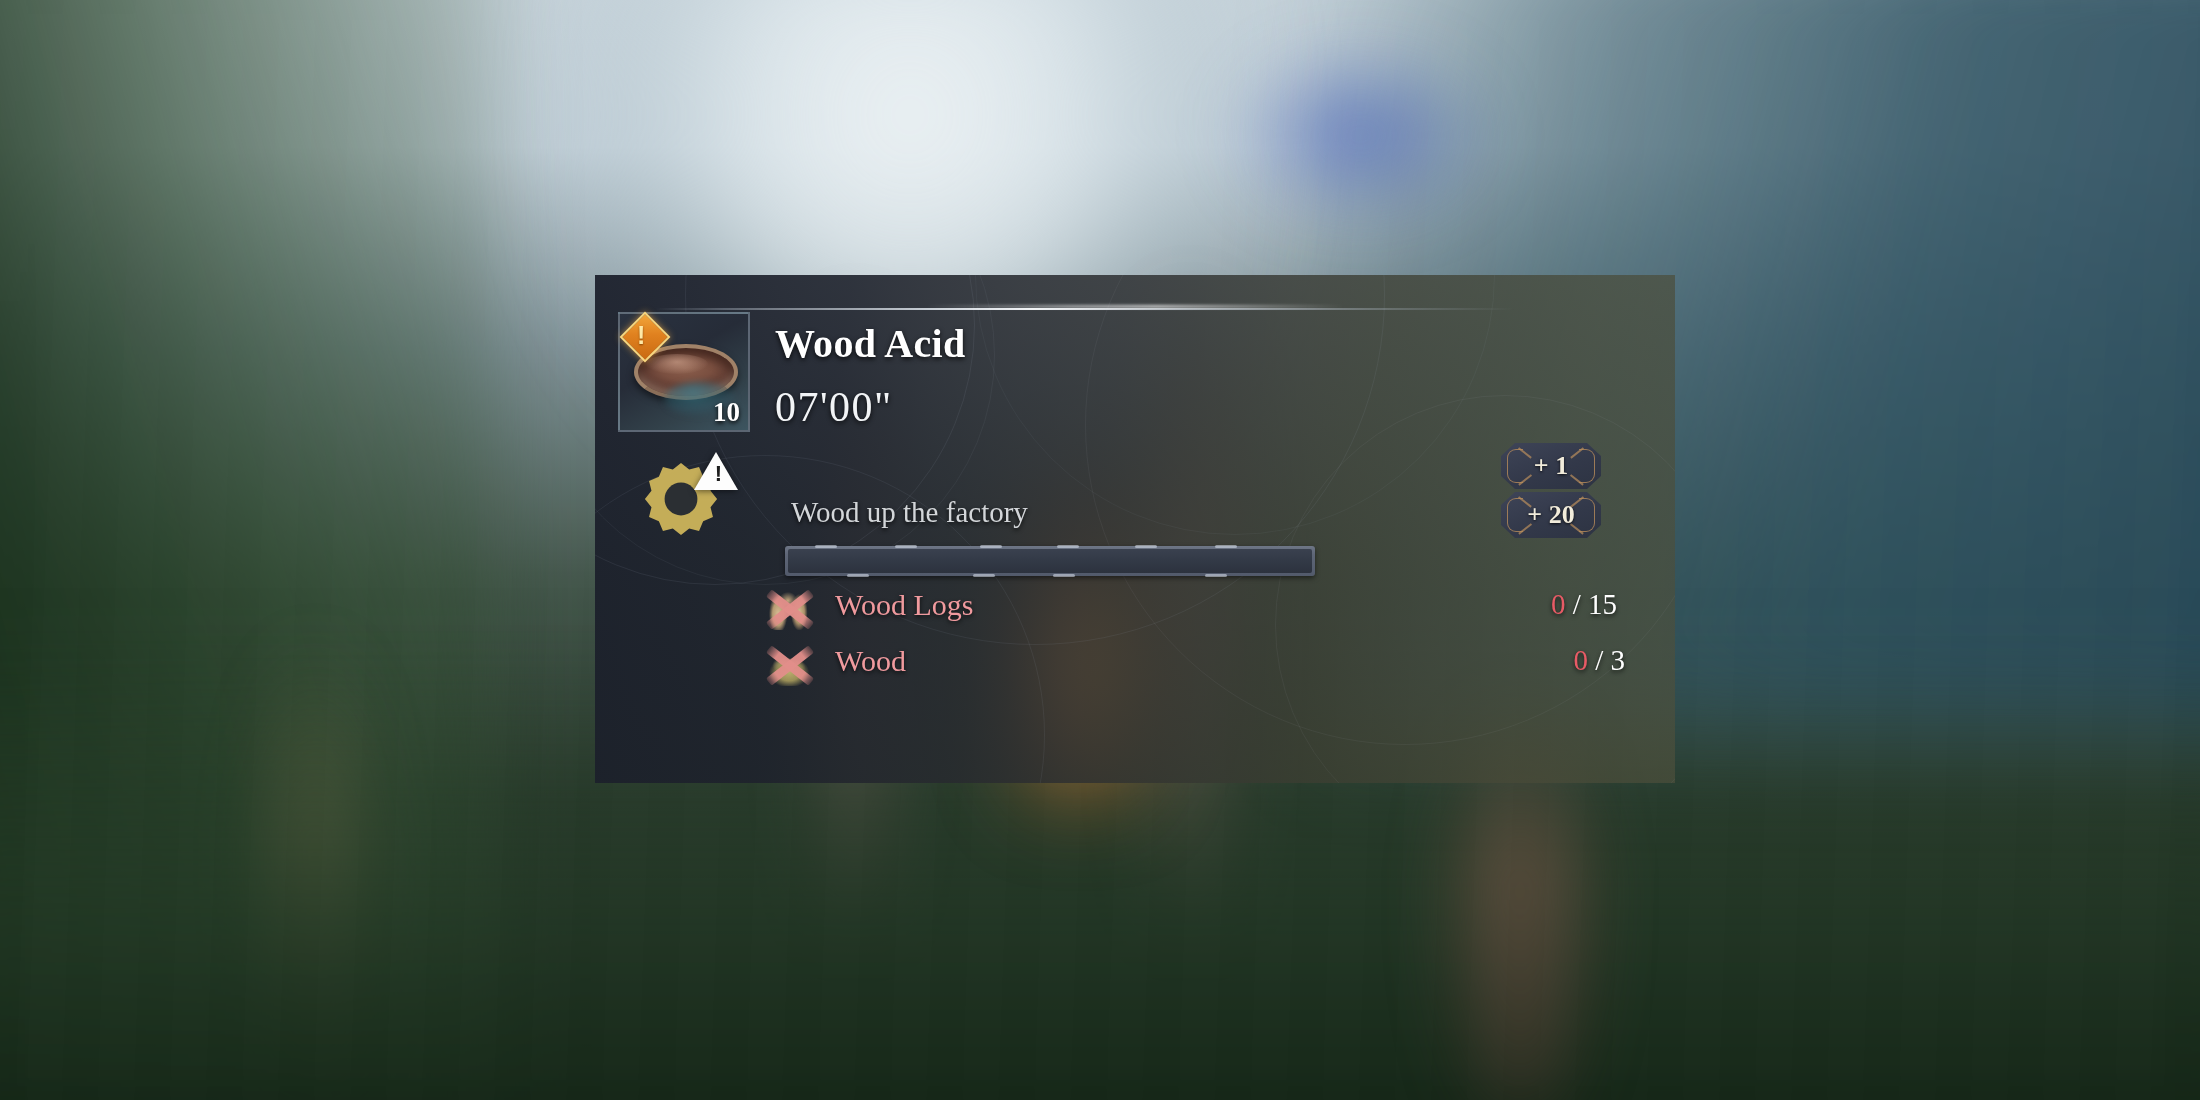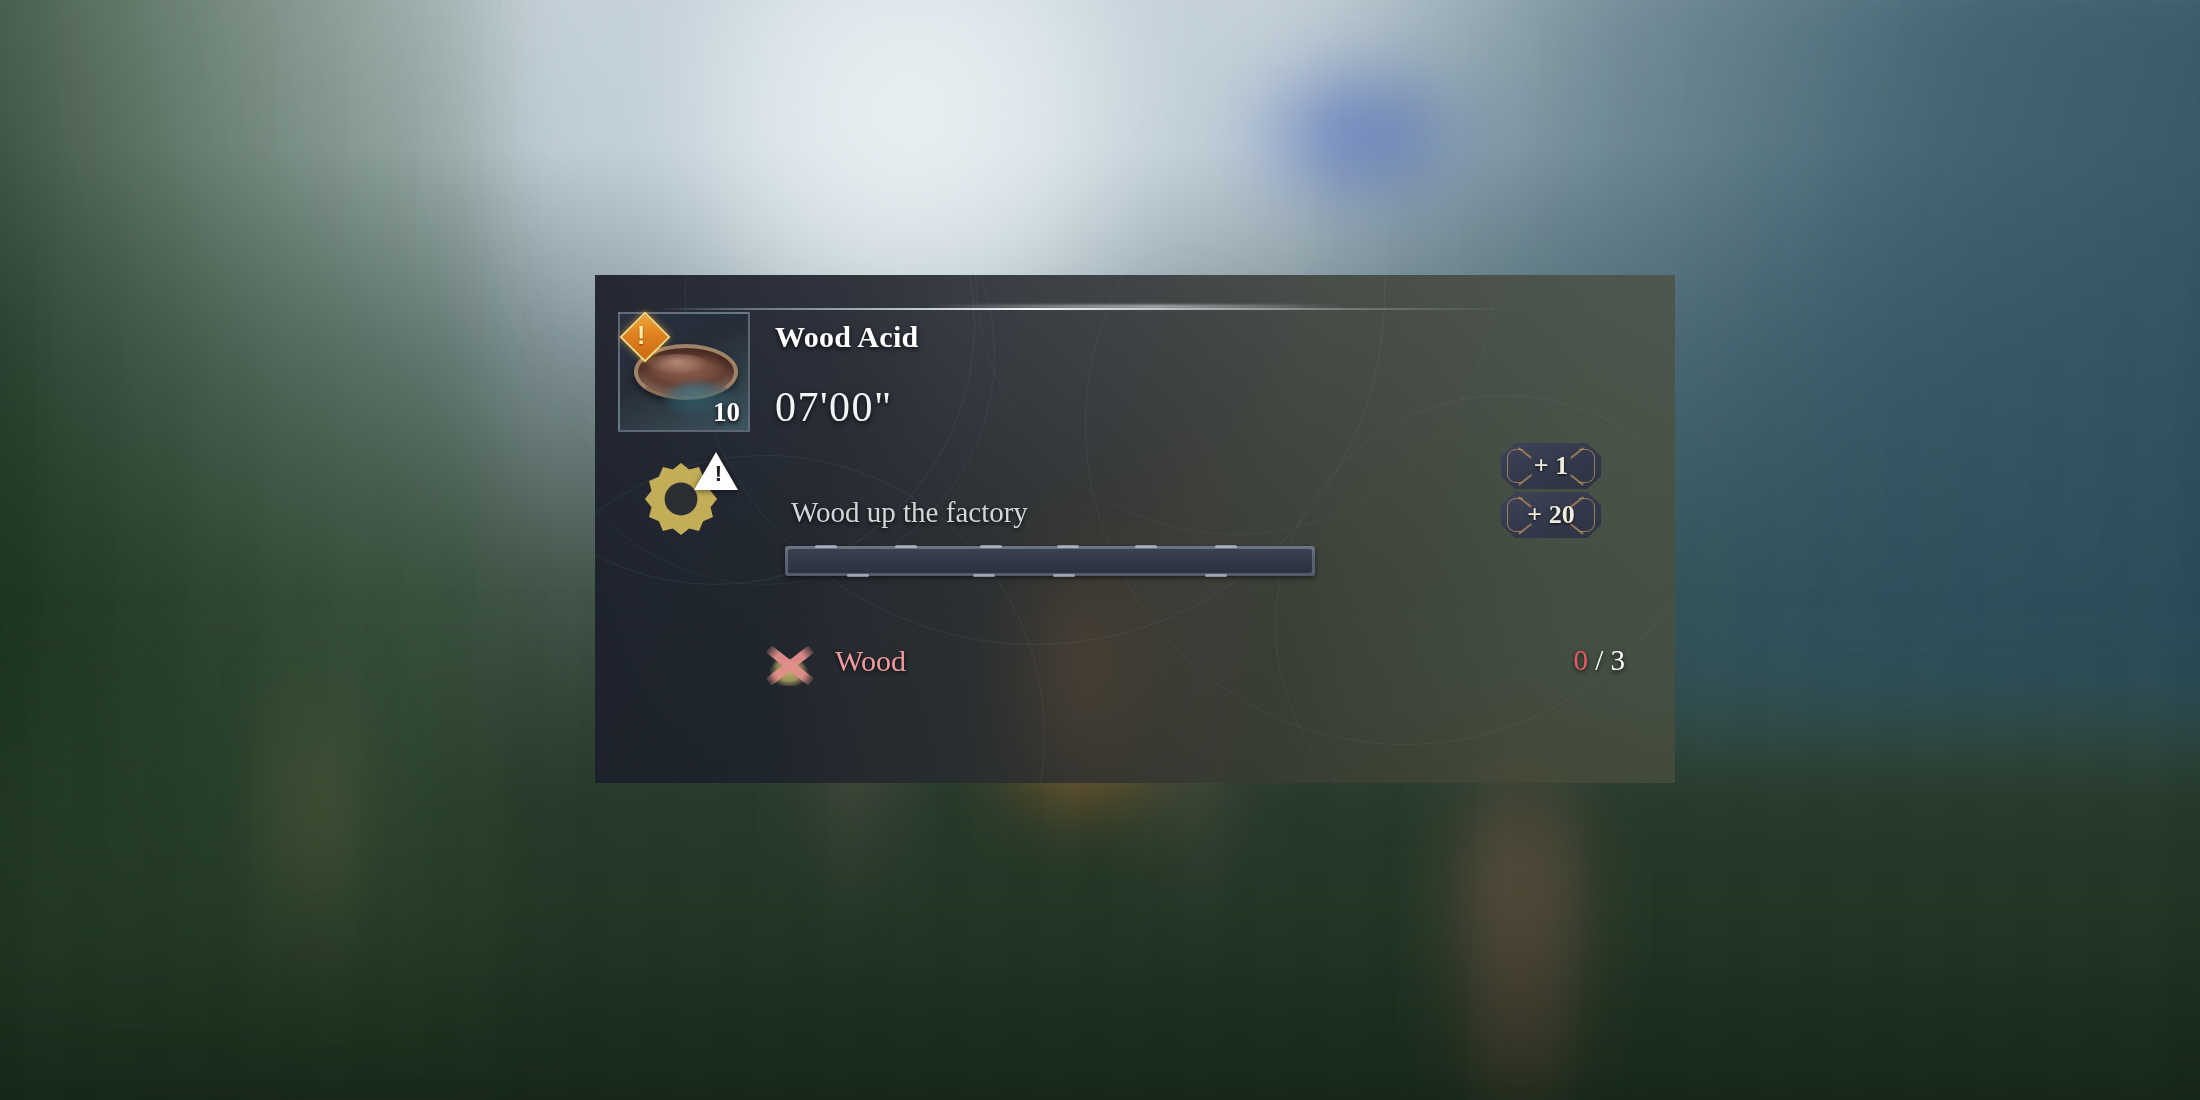--- a/index.html
+++ b/index.html
@@ -177,21 +177,21 @@
   }
   #item-count {
     position:absolute; right:8px; bottom:2px;
     font-size:27px; font-weight:bold; color:#ffffff;
     font-family:"Liberation Serif", serif;
     text-shadow:0 2px 4px rgba(0,0,0,0.95);
   }
 
   #item-title {
     position:absolute; left:180px; top:45px;
-    font-size:30px; font-weight:bold; color:#ffffff;
+    font-size:40px; font-weight:bold; color:#ffffff;
     letter-spacing:0.3px;
     text-shadow:0 2px 5px rgba(0,0,0,0.8);
   }
   #item-timer {
     position:absolute; left:180px; top:108px;
     font-size:42px; color:#f2f4f6; font-weight:normal;
     letter-spacing:1.5px;
     text-shadow:0 2px 5px rgba(0,0,0,0.8);
   }
 
@@ -447,20 +447,33 @@
     <div class="qty-bg"></div>
     <div class="qty-orn qty-orn-l"></div>
     <div class="qty-orn qty-orn-r"></div>
     <div class="qty-tick" style="left:16px; top:9px;  transform:rotate(38deg);"></div>
     <div class="qty-tick" style="left:16px; top:36px; transform:rotate(-38deg);"></div>
     <div class="qty-tick" style="right:16px; top:9px;  transform:rotate(-38deg);"></div>
     <div class="qty-tick" style="right:16px; top:36px; transform:rotate(38deg);"></div>
     <div class="qty-label">+ 20</div>
   </div>
 
+  <div class="mat-row" id="mat-0">
+    <div class="mat-icon">
+      <div class="mat-icon-art logs-art"></div>
+      <div class="mat-x1"></div>
+      <div class="mat-x2"></div>
+    </div>
+    <div class="mat-name">Wood Logs</div>
+    <div class="mat-qty">
+      <span class="qty-have">0</span>
+      <span class="qty-sep"> / </span>
+      <span class="qty-need">15</span>
+    </div>
+  </div>
 
   <div class="mat-row" id="mat-1">
     <div class="mat-icon">
       <div class="mat-icon-art dirt-art"></div>
       <div class="mat-x1"></div>
       <div class="mat-x2"></div>
     </div>
     <div class="mat-name">Wood</div>
     <div class="mat-qty">
       <span class="qty-have">0</span>

